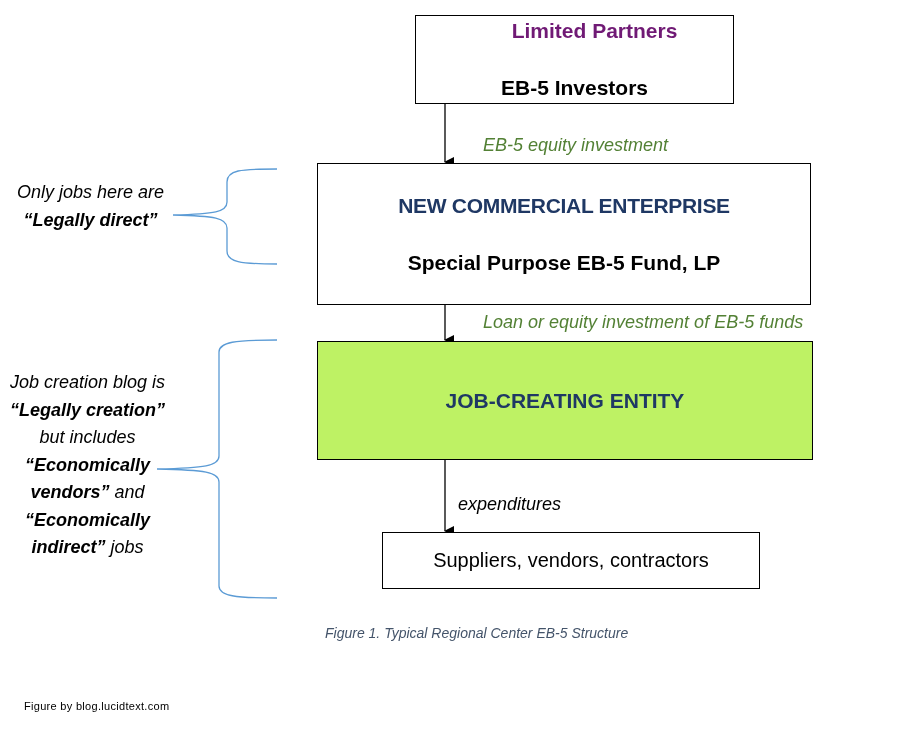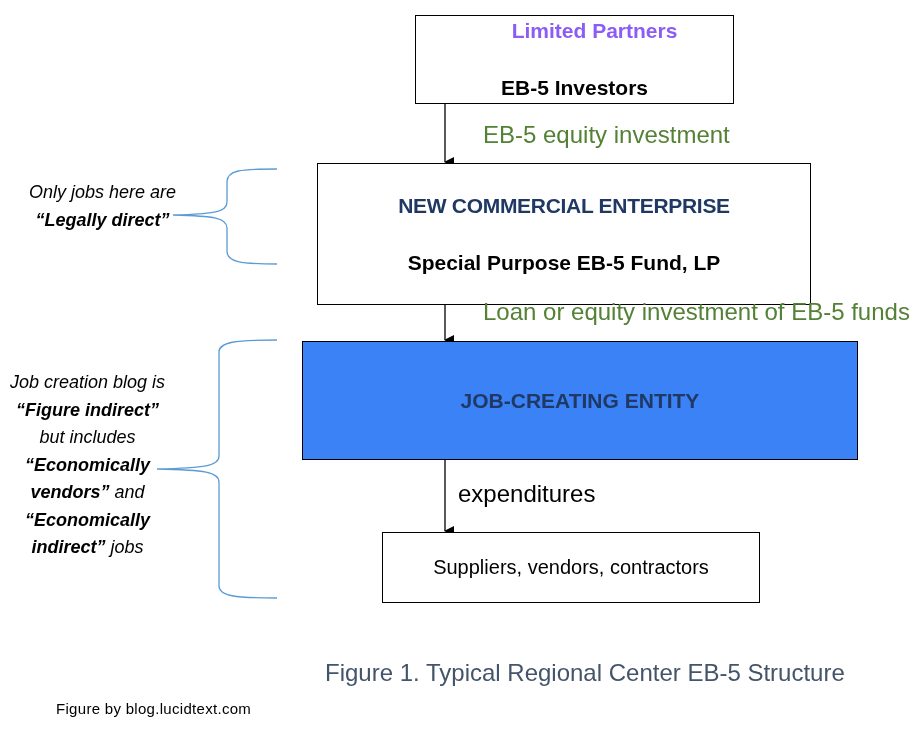--- a/index.html
+++ b/index.html
@@ -4,39 +4,39 @@
 <style>
   html, body { margin: 0; padding: 0; background: #ffffff; }
   body { width: 917px; height: 739px; position: relative; overflow: hidden;
          font-family: "Liberation Sans", "DejaVu Sans", sans-serif; color: #000; }
   .box { position: absolute; box-sizing: border-box; border: 1.3px solid #000;
          background: #fff; display: flex; flex-direction: column;
          align-items: center; justify-content: center; text-align: center; }
   .box .title { font-weight: bold; color: #1f3864; font-size: 21px; line-height: 32px; }
   .box .sub { font-weight: bold; color: #000; font-size: 21px; line-height: 32px; margin-top: 25px; }
   #box-lp { left: 415px; top: 15px; width: 319px; height: 89px; }
-  #box-lp .title { color: #8b5cf6; margin-left: 40px; }
+  #box-lp .title { color: #701a75; margin-left: 40px; }
   #box-nce { left: 317px; top: 163px; width: 494px; height: 142px; }
   #box-nce .title { letter-spacing: -0.3px; }
-  #box-jce { left: 302px; top: 341px; width: 556px; height: 119px; background: #3b82f6; }
-  #box-sup { left: 382px; top: 532px; width: 378px; height: 71px; }
+  #box-jce { left: 317px; top: 341px; width: 496px; height: 119px; background: #bef264; }
+  #box-sup { left: 382px; top: 532px; width: 378px; height: 57px; }
   #box-sup .plain { font-size: 20px; color: #000; }
-  .edge-label { position: absolute; font-size: 24px; white-space: nowrap; }
+  .edge-label { position: absolute; font-style: italic; font-size: 18px; white-space: nowrap; margin-top: 14px; }
   .green { color: #538135; }
   #lbl-1 { left: 483px; top: 121px; }
   #lbl-2 { left: 483px; top: 298px; }
   #lbl-3 { left: 458px; top: 480px; color: #000; }
   .note { position: absolute; font-style: italic; font-size: 18px; line-height: 27.5px;
           text-align: center; color: #000; }
   .note b { font-style: italic; font-weight: bold; }
-  #note-1 { left: 20px; top: 179px; width: 165px; }
+  #note-1 { left: 8px; top: 179px; width: 165px; }
   #note-2 { left: 5px; top: 369px; width: 165px; }
-  #caption { position: absolute; left: 325px; top: 625px; 
-             font-size: 24px; color: #44546a; white-space: nowrap; margin-top: 34px; }
-  #credit { position: absolute; left: 56px; top: 700px; font-size: 15px;
+  #caption { position: absolute; left: 325px; top: 625px; font-style: italic;
+             font-size: 14px; color: #44546a; white-space: nowrap; }
+  #credit { position: absolute; left: 24px; top: 700px; font-size: 11px;
             color: #000; white-space: nowrap; letter-spacing: 0.3px; }
   svg#connectors { position: absolute; left: 0; top: 0; }
 </style>
 </head>
 <body>
 
 <svg id="connectors" width="917" height="739" xmlns="http://www.w3.org/2000/svg">
   <defs>
     <marker id="arrowhead" markerWidth="10" markerHeight="10" refX="5" refY="9" orient="auto" markerUnits="userSpaceOnUse">
       <path d="M0,0 L10,0 L5,10 Z" fill="#000"></path>
@@ -71,17 +71,17 @@
 
 <div class="box" id="box-sup">
   <div class="plain">Suppliers, vendors, contractors</div>
 </div>
 
 <div class="note" id="note-1">
   <span>Only jobs here are </span><b>“Legally direct”</b>
 </div>
 
 <div class="note" id="note-2">
-  <span>Job creation blog is </span><b>“Figure indirect”</b><span> but includes </span><b>“Economically vendors”</b><span> and </span><b>“Economically indirect”</b><span> jobs</span>
+  <span>Job creation blog is </span><b>“Legally creation”</b><span> but includes </span><b>“Economically vendors”</b><span> and </span><b>“Economically indirect”</b><span> jobs</span>
 </div>
 
 <div id="caption">Figure 1. Typical Regional Center EB-5 Structure</div>
 <div id="credit">Figure by blog.lucidtext.com</div>
 
 </body></html>

